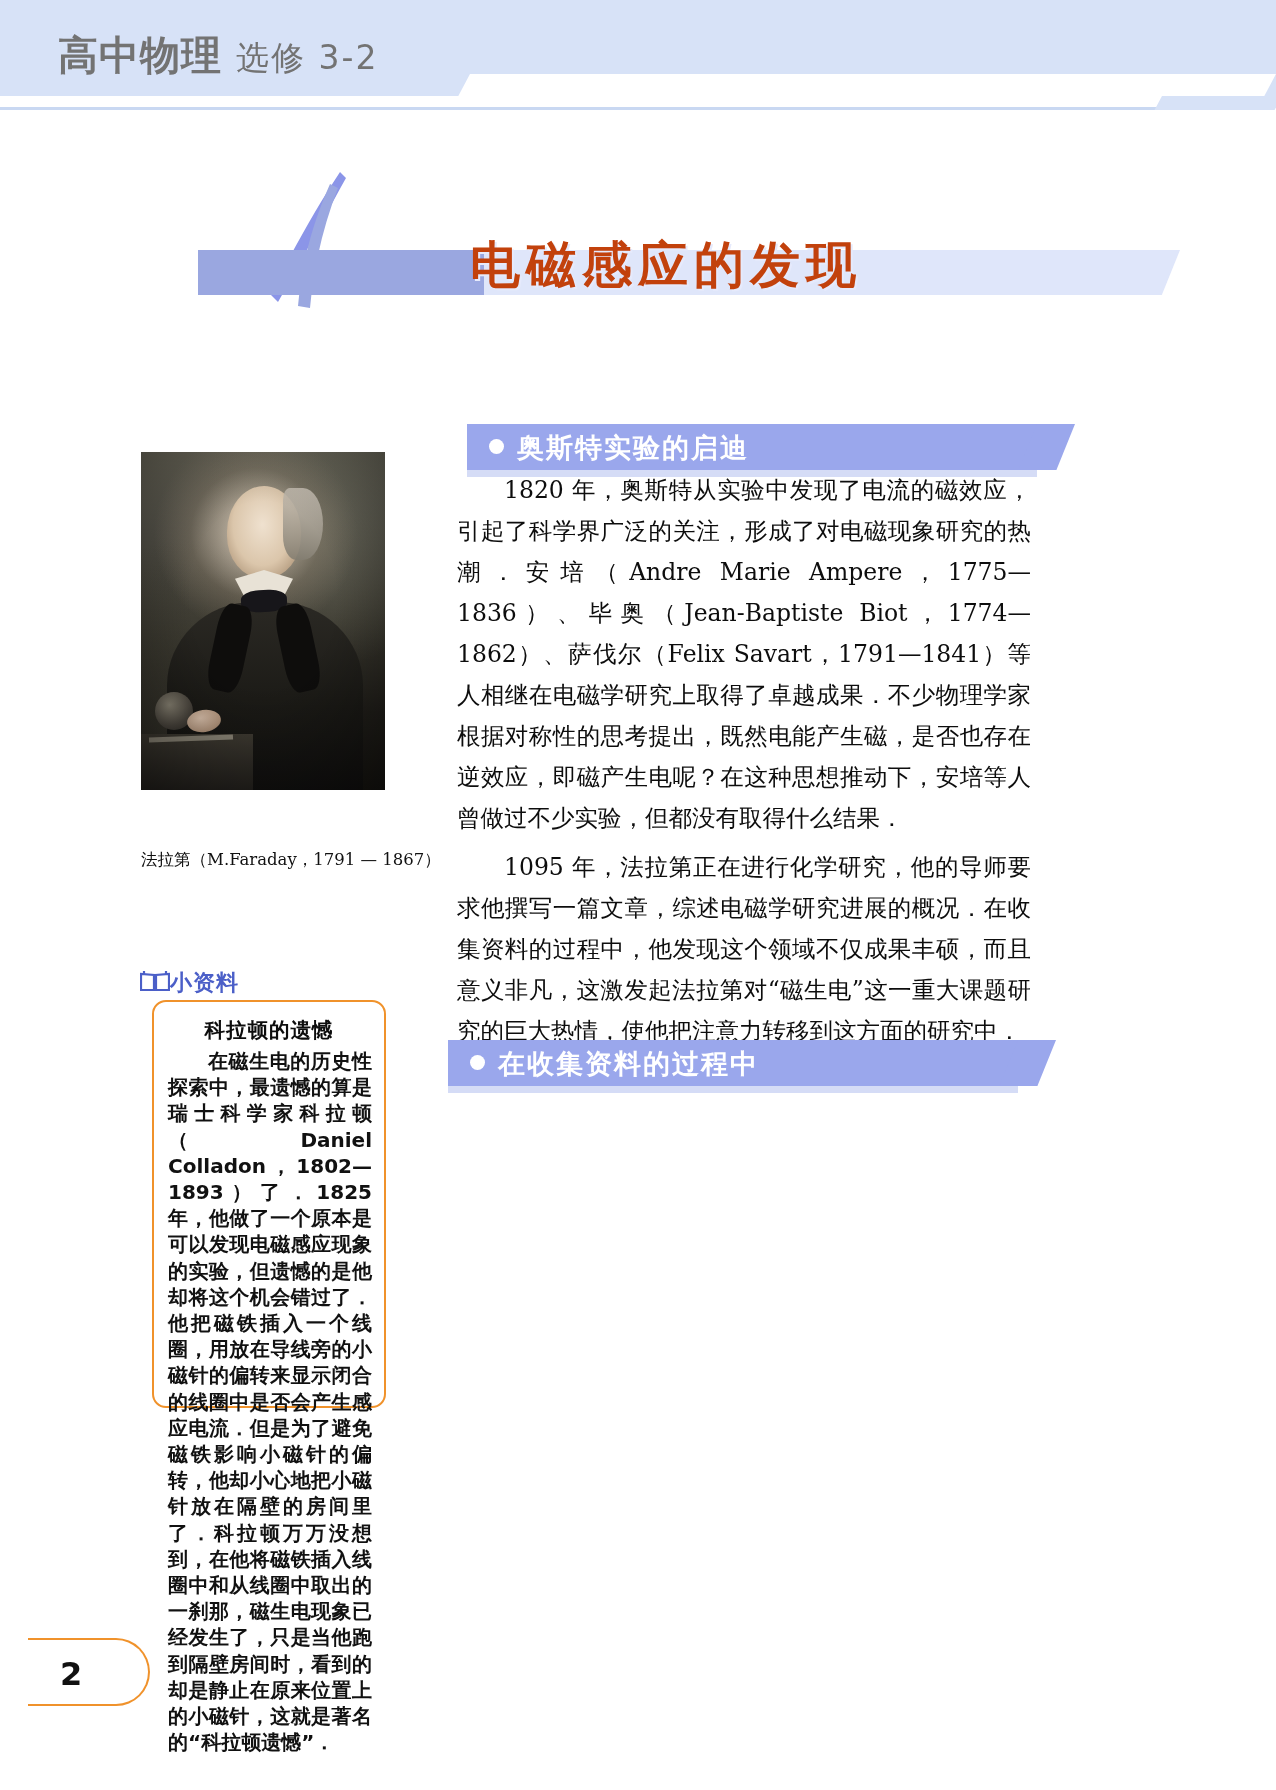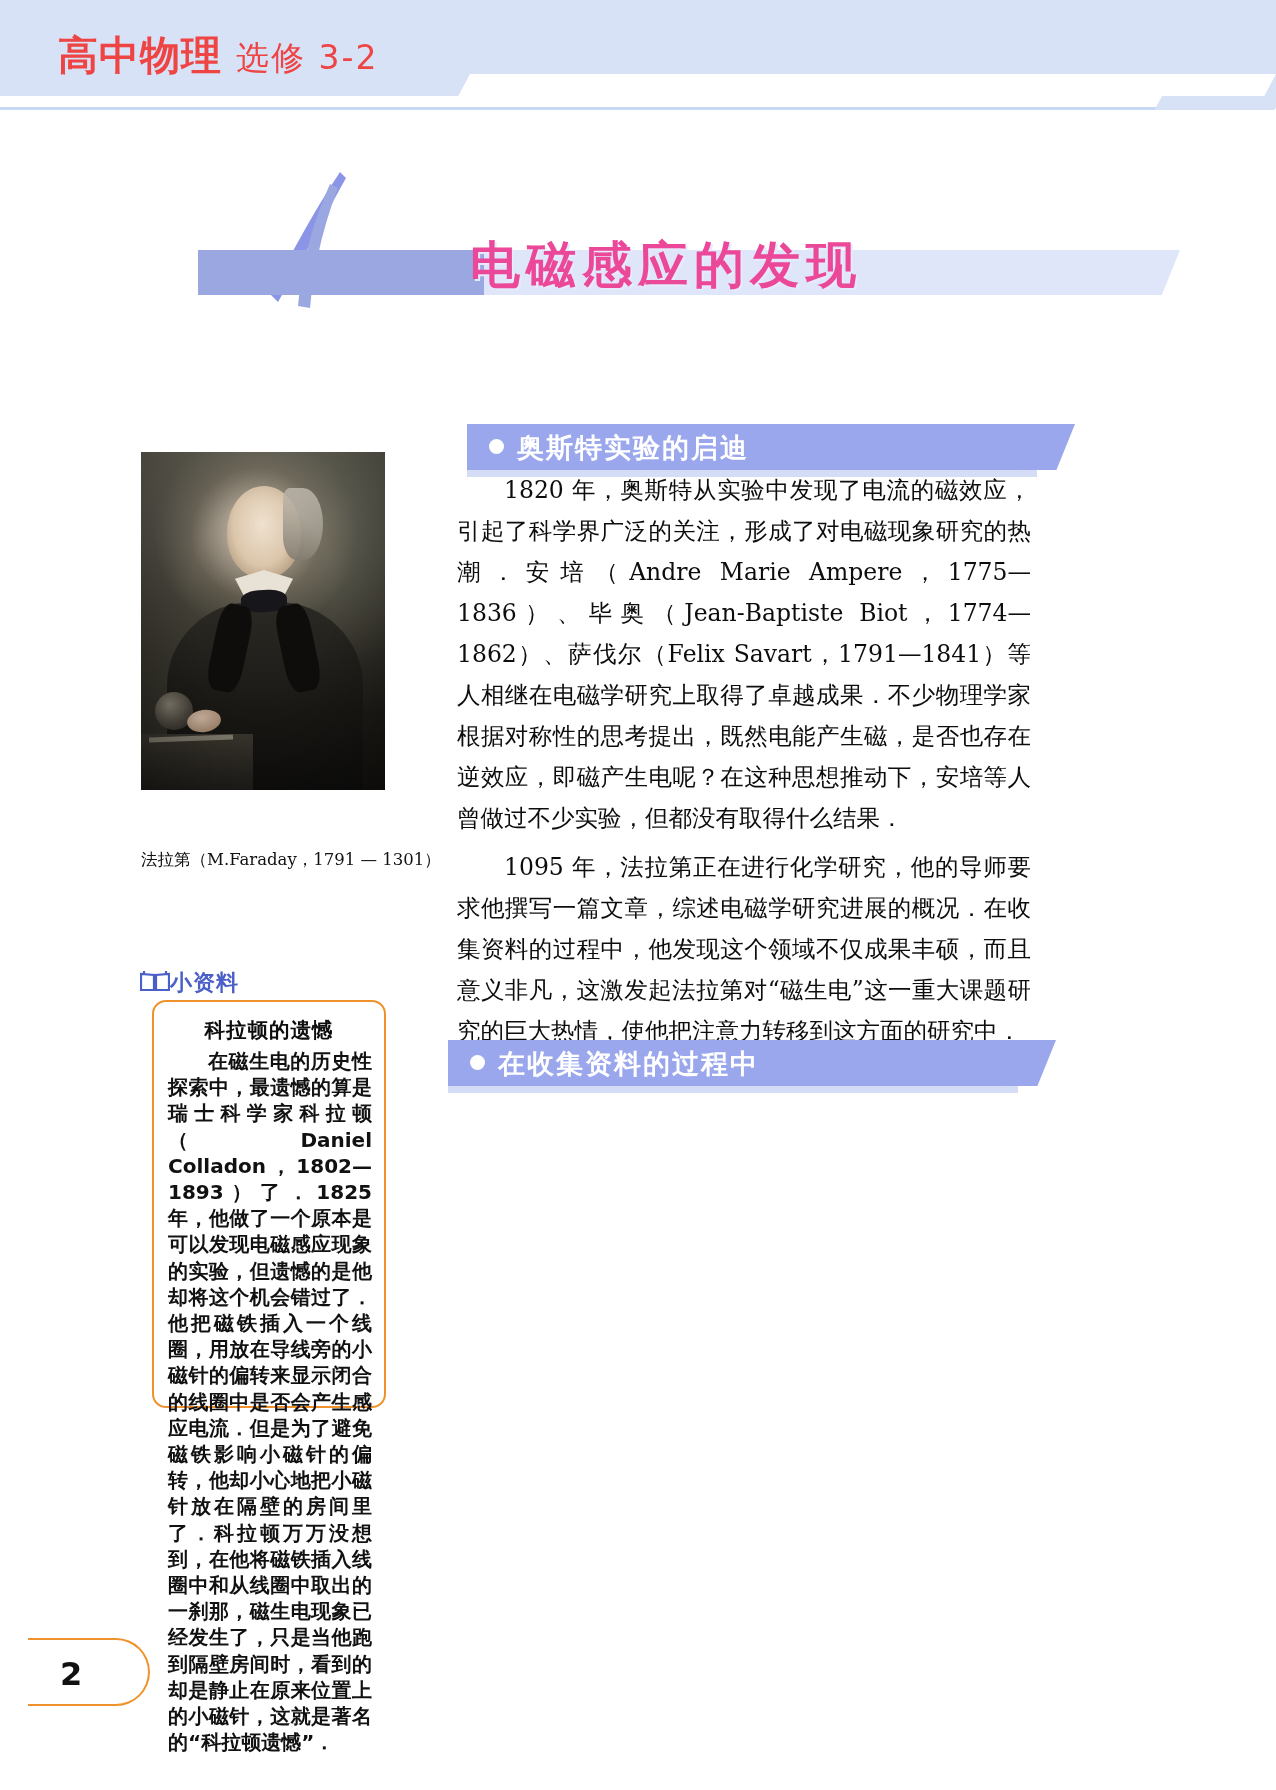--- a/index.html
+++ b/index.html
@@ -46,21 +46,21 @@
     background: #d7e2f7;
     transform: skewX(-28deg);
     transform-origin: left top;
   }
   .header-title {
     position: absolute;
     left: 58px; top: 28px;
     font-family: "DejaVu Sans", "Liberation Sans", sans-serif;
     font-weight: bold;
     font-size: 40px;
-    color: #ef4444;
+    color: #737373;
     letter-spacing: 1px;
     white-space: nowrap;
   }
   .header-sub {
     font-weight: normal;
     font-size: 33px;
     letter-spacing: 2px;
     margin-left: 14px;
   }
 
@@ -91,21 +91,21 @@
     transform: skewX(-22deg);
     transform-origin: left top;
   }
   .chapter-title {
     position: absolute;
     left: 470px; top: 232px;
     font-family: "DejaVu Sans", "Liberation Sans", sans-serif;
     font-weight: bold;
     font-size: 50px;
     letter-spacing: 6px;
-    color: #ec4899;
+    color: #c2410c;
     text-shadow: 2px 2px 0 #e6eafc;
     white-space: nowrap;
   }
 
   
   .sec {
     position: absolute;
     height: 46px;
   }
   .sec-bar {
@@ -388,21 +388,21 @@
     <div class="pt-collar"></div>
     <div class="pt-tie"></div>
     <div class="pt-lapel-l"></div>
     <div class="pt-lapel-r"></div>
     <div class="pt-table"></div>
     <div class="pt-apparatus"></div>
     <div class="pt-rod"></div>
     <div class="pt-hand"></div>
     <div class="pt-vig"></div>
   </div>
-  <div class="portrait-caption">法拉第（M.Faraday，1791 — 1301）</div>
+  <div class="portrait-caption">法拉第（M.Faraday，1791 — 1867）</div>
 
   <div class="body-col" style="top:462px;">
     <p>1820 年，奥斯特从实验中发现了电流的磁效应，引起了科学界广泛的关注，形成了对电磁现象研究的热潮．安培（Andre Marie Ampere，1775—1836）、毕奥（Jean-Baptiste Biot，1774—1862）、萨伐尔（Felix Savart，1791—1841）等人相继在电磁学研究上取得了卓越成果．不少物理学家根据对称性的思考提出，既然电能产生磁，是否也存在逆效应，即磁产生电呢？在这种思想推动下，安培等人曾做过不少实验，但都没有取得什么结果．</p>
     <p>1095 年，法拉第正在进行化学研究，他的导师要求他撰写一篇文章，综述电磁学研究进展的概况．在收集资料的过程中，他发现这个领域不仅成果丰硕，而且意义非凡，这激发起法拉第对“磁生电”这一重大课题研究的巨大热情，使他把注意力转移到这方面的研究中．</p>
   </div>
 
   <svg class="book-icon" viewBox="0 0 30 22">
     <path d="M1 4 L1 20 L14 20 L14 5 Z" fill="none" stroke="#4b5fc8" stroke-width="2.2"></path>
     <path d="M29 4 L29 20 L16 20 L16 5 Z" fill="none" stroke="#4b5fc8" stroke-width="2.2"></path>
     <path d="M15 5 L15 20" stroke="#4b5fc8" stroke-width="2.2"></path>

